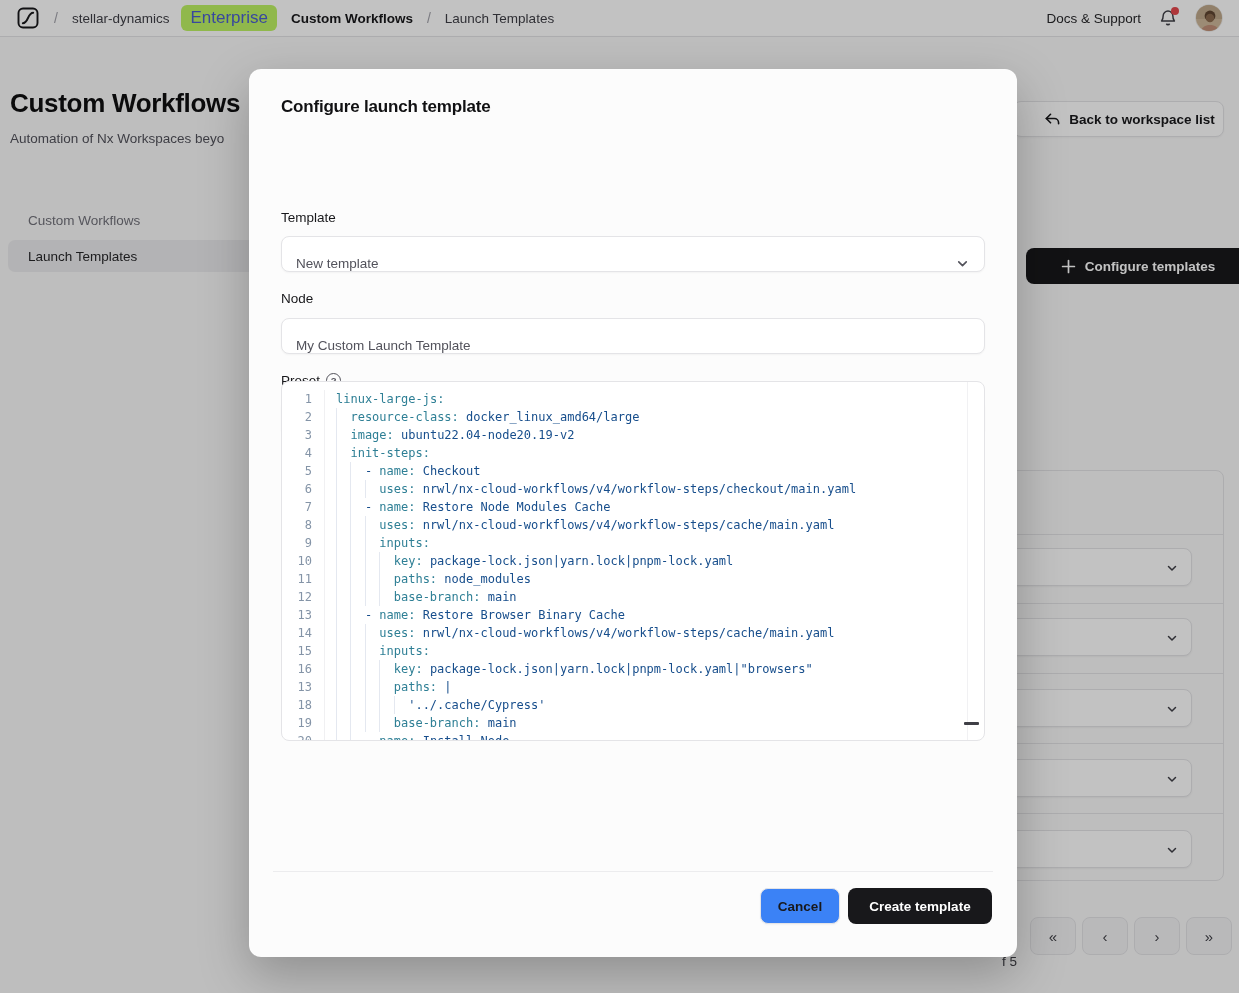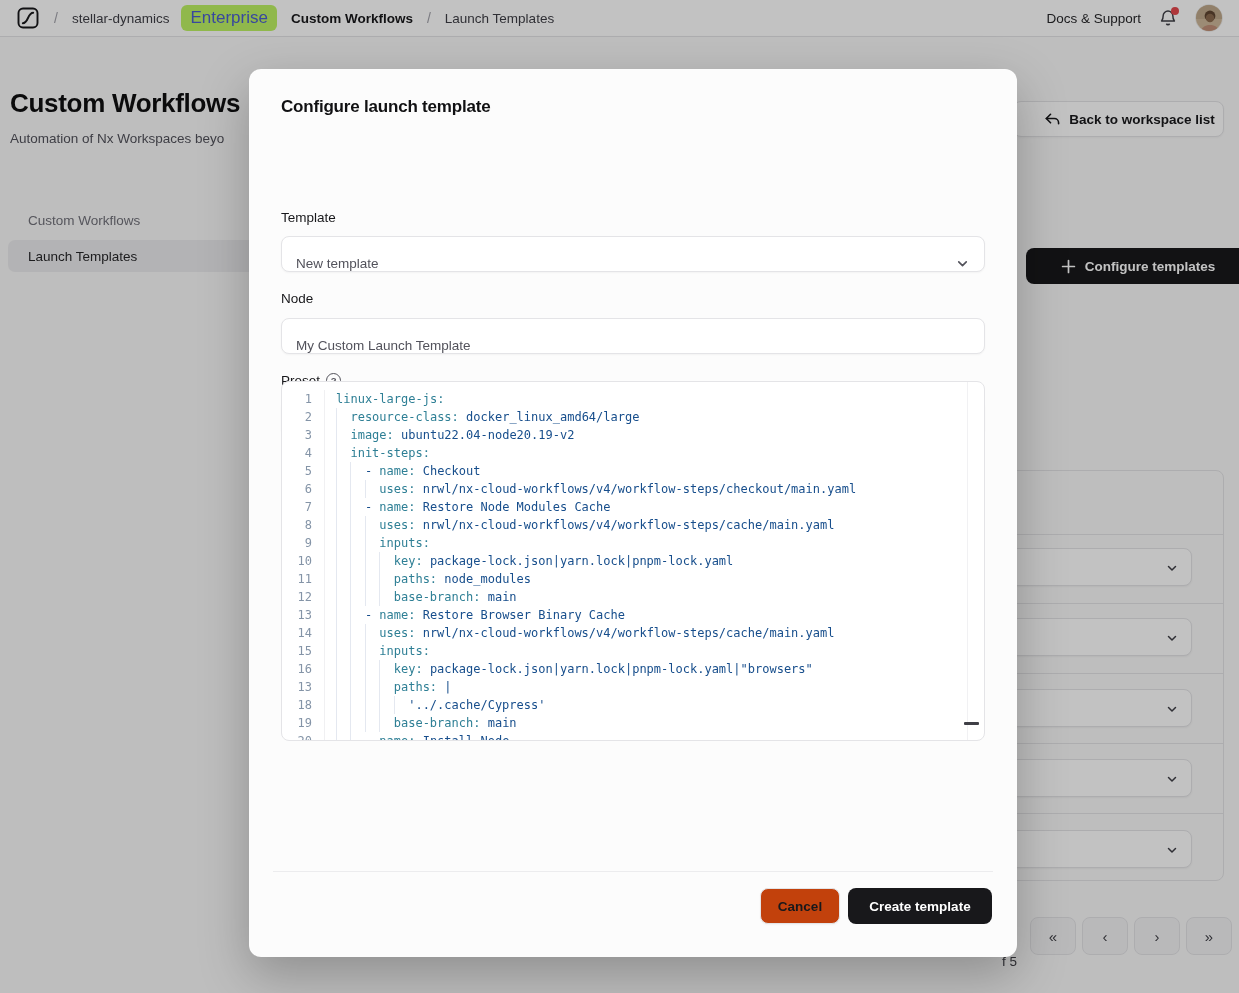--- a/index.html
+++ b/index.html
@@ -53,21 +53,21 @@
   .cl { display:flex; height:18px; line-height:18px; font-family:"DejaVu Sans Mono", monospace; font-size:12px; white-space:pre; }
   .ln { width:43px; text-align:right; padding-right:12px; color:#8494a7; border-right:1px solid #f0f0f2; flex:none; }
   .code { margin-left:11px; }
   .ig { display:inline-block; width:2ch; height:18px; border-left:1px solid #e4e8f0; vertical-align:bottom; }
   .tok-key { color:#2e7f95; }
   .tok-val { color:#174e8c; }
   .tok-dash { color:#174e8c; }
 
   .m-divider { position:absolute; left:24px; top:802px; width:720px; height:1px; background:#ececee; }
   .m-actions { position:absolute; right:25px; top:819px; display:flex; gap:8px; }
-  .btn-cancel { width:80px; height:36px; background:#c2410c; border:1px solid #e4e4e7; border-radius:8px; font-size:13.5px; font-weight:600; color:#18181b; cursor:pointer; display:flex; align-items:center; justify-content:center; box-shadow:0 1px 2px rgba(0,0,0,.04); font-family:inherit; }
+  .btn-cancel { width:80px; height:36px; background:#3b82f6; border:1px solid #e4e4e7; border-radius:8px; font-size:13.5px; font-weight:600; color:#18181b; cursor:pointer; display:flex; align-items:center; justify-content:center; box-shadow:0 1px 2px rgba(0,0,0,.04); font-family:inherit; }
   .btn-submit { width:144px; height:36px; background:#18181b; border:none; border-radius:8px; font-size:13.5px; font-weight:600; color:#fff; cursor:pointer; display:flex; align-items:center; justify-content:center; font-family:inherit; }
 </style>
 </head>
 <body>
 
 <div class="navbar">
   <div class="nav-left">
     <div class="logo-box">
       <svg width="24" height="24" viewBox="0 0 24 24" fill="none" stroke="#18181b" stroke-width="1.9" stroke-linecap="round">
         <rect x="2.5" y="2.5" width="19" height="19" rx="4.5"></rect>

